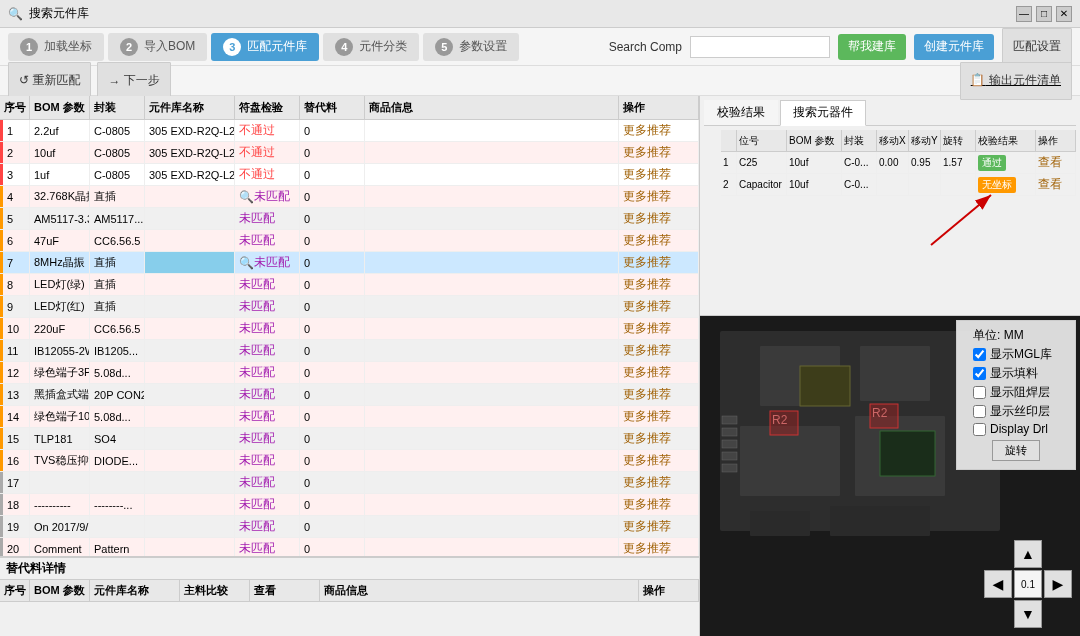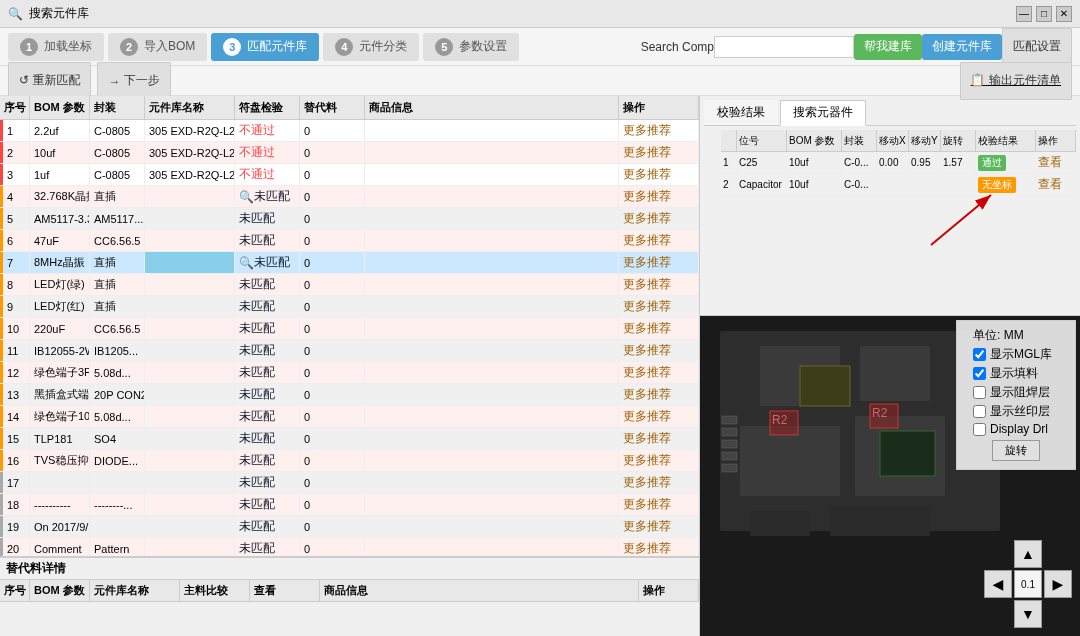--- a/index.html
+++ b/index.html
@@ -43,21 +43,21 @@
     .step-btn.active { background: #4a9fd5; color: white; }
     .step-btn.inactive { background: #e0e0e0; color: #555; }
     .step-number {
       width: 18px; height: 18px; border-radius: 50%;
       display: flex; align-items: center; justify-content: center;
       font-size: 11px; font-weight: bold;
     }
     .step-btn.active .step-number { background: white; color: #4a9fd5; }
     .step-btn.inactive .step-number { background: #999; color: white; }
 
-    .steps-right { display: flex; align-items: center; }
+    .steps-right { display: flex; align-items: center; gap: 8px; }
     .search-comp-label { font-size: 12px; color: #333; }
     .search-comp-input { height: 22px; width: 140px; border: 1px solid #ccc; padding: 0 4px; }
     .btn-blue {
       height: 26px; padding: 0 10px; background: #4a9fd5; color: white;
       border: none; cursor: pointer; border-radius: 3px; font-size: 12px;
     }
     .btn-green {
       height: 26px; padding: 0 10px; background: #5cb85c; color: white;
       border: none; cursor: pointer; border-radius: 3px; font-size: 12px;
     }
@@ -129,21 +129,21 @@
       display: flex;
       align-items: center;
       font-size: 11px;
       white-space: nowrap;
       overflow: hidden;
     }
     .td.left-bar { border-left: 3px solid #ff4444; }
     .td.left-bar-orange { border-left: 3px solid #ff9900; }
     .td.left-bar-gray { border-left: 3px solid #aaa; }
     .status-notpass { color: #ff4444; }
-    .status-match { color: #0f172a; }
+    .status-match { color: #a21caf; }
     .link-blue { color: #a16207; cursor: pointer; }
     .search-icon { color: #888; cursor: pointer; }
 
     .bottom-section {
       height: 80px;
       border-top: 2px solid #ccc;
     }
     .bottom-header {
       background: #f0f0f0;
       height: 22px;

